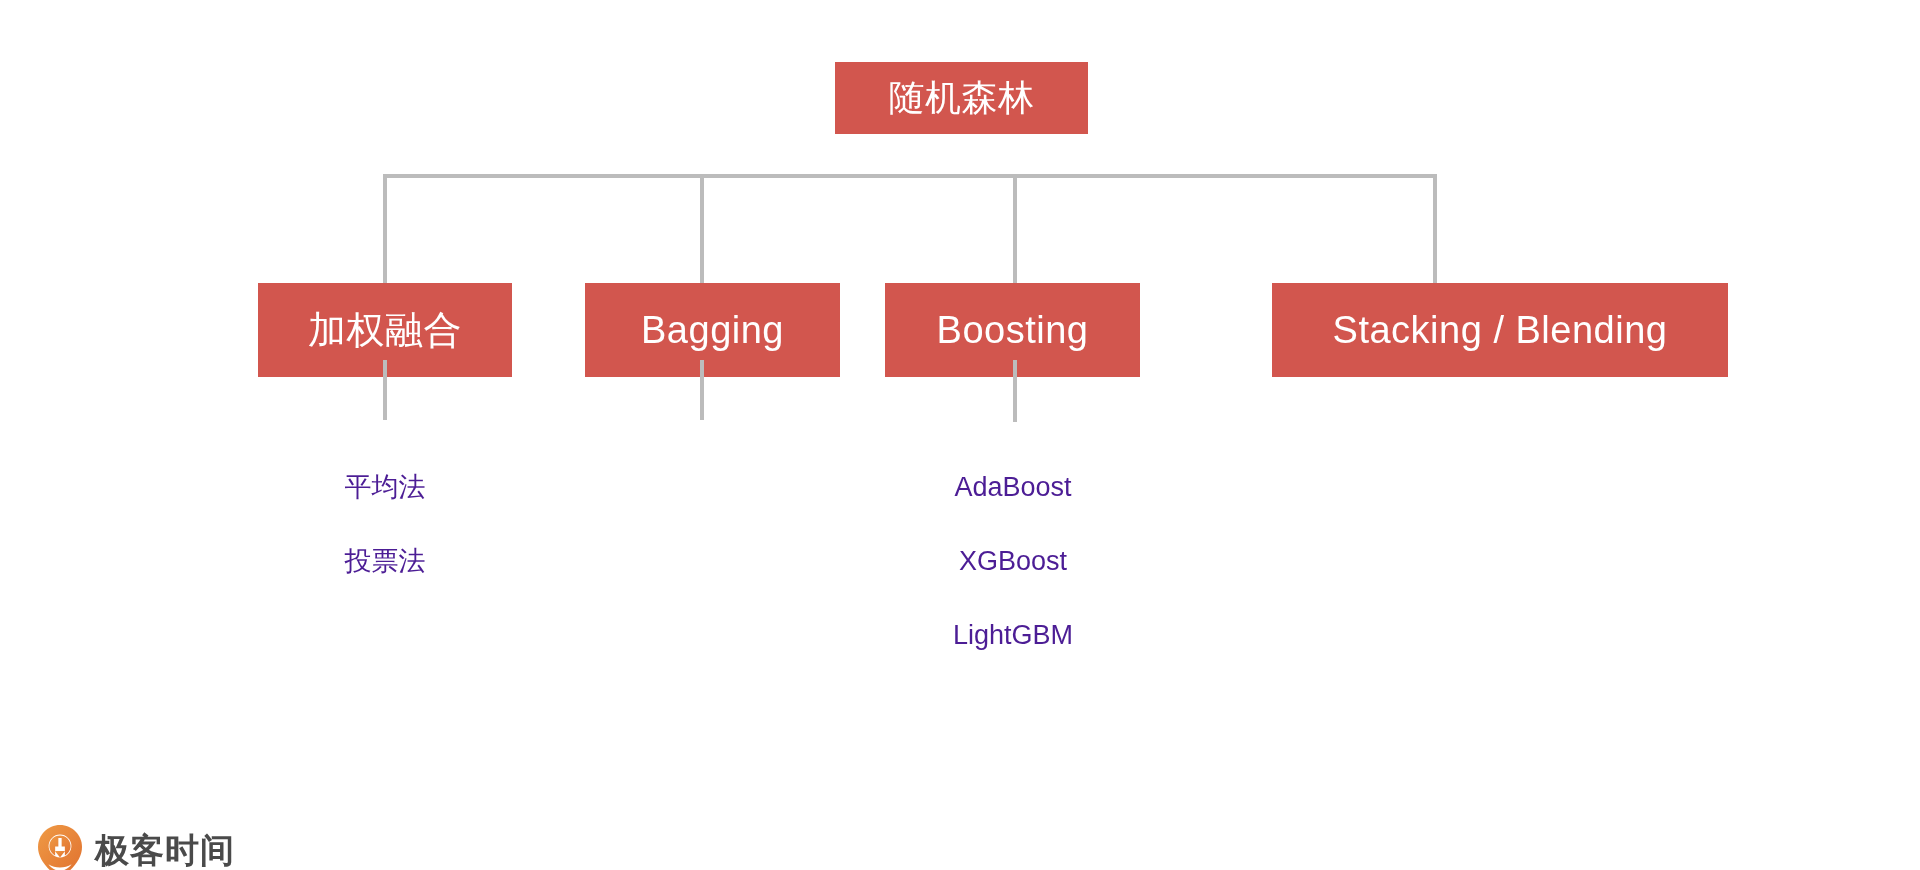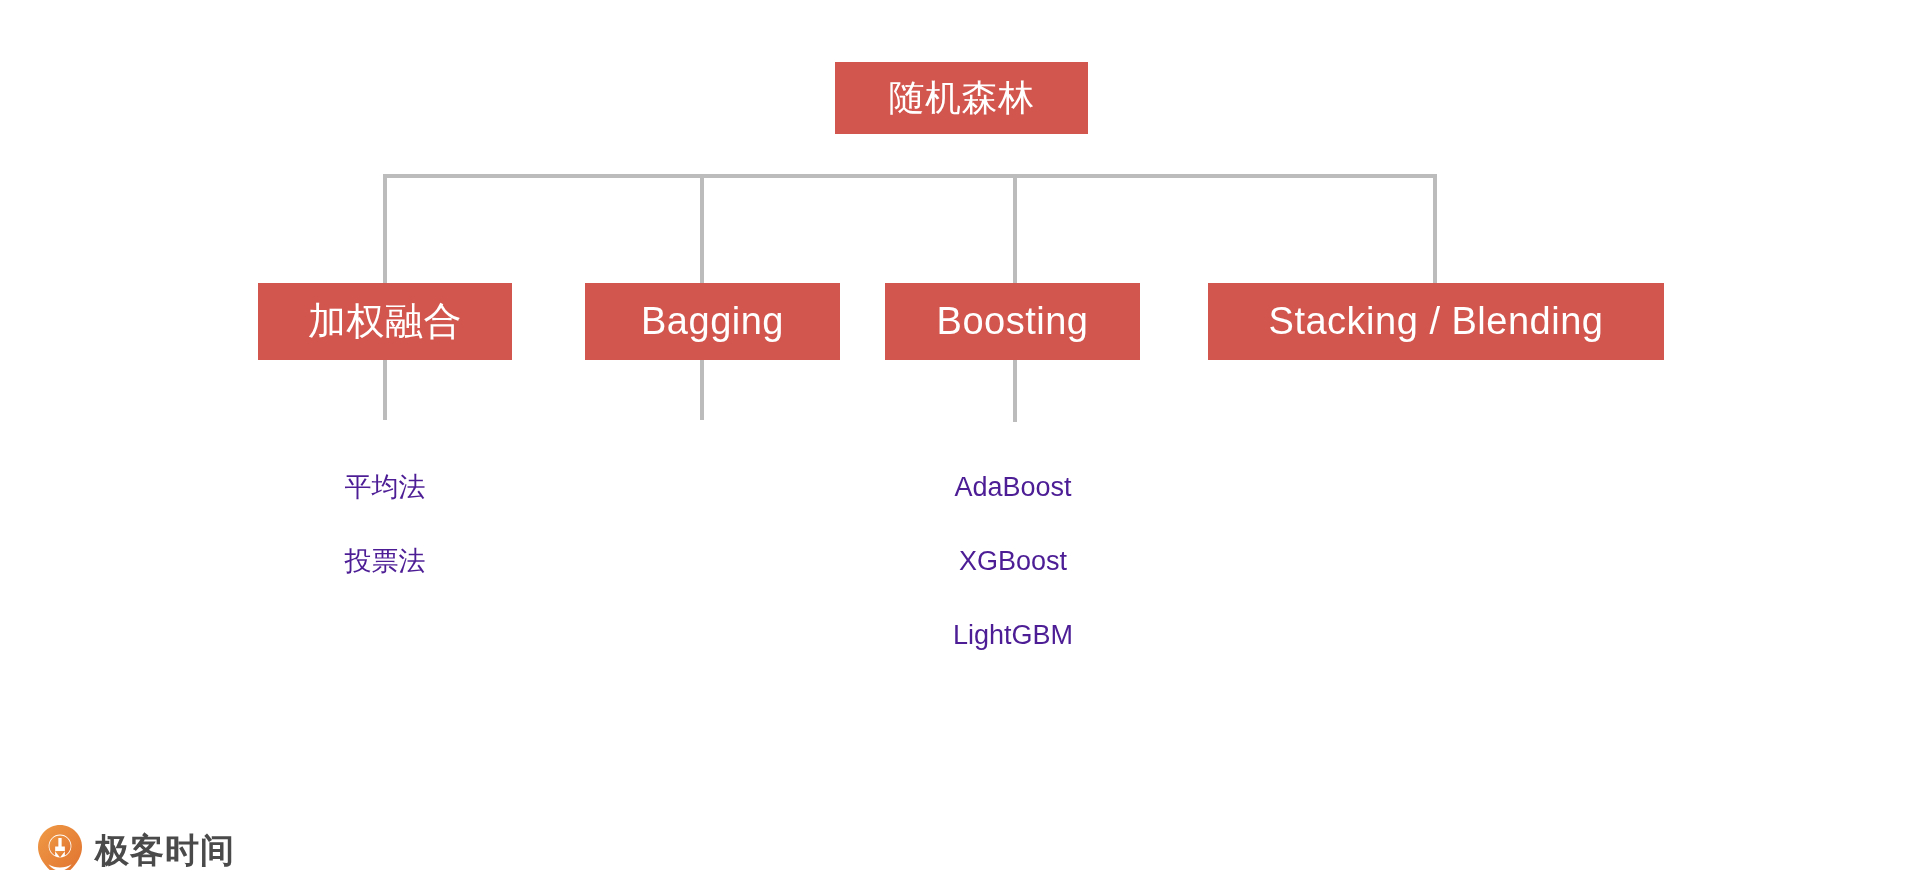--- a/index.html
+++ b/index.html
@@ -33,27 +33,27 @@
   }
   .node.root {
     left: 835px;
     top: 62px;
     width: 253px;
     height: 72px;
     font-size: 36px;
   }
   .node.lvl2 {
     top: 283px;
-    height: 77px;
+    height: 94px;
     font-size: 38px;
   }
   .node.n-weighted { left: 258px;  width: 254px; }
   .node.n-bagging  { left: 571px;  width: 255px; margin-left: 14px; }
   .node.n-boosting { left: 885px;  width: 255px; }
-  .node.n-stacking { left: 1208px; width: 456px; }
+  .node.n-stacking { left: 1272px; width: 456px; }
 
   
   .line {
     position: absolute;
     background: #bcbcbc;
   }
   .hbar {
     left: 383px;
     top: 174px;
     width: 1054px;

